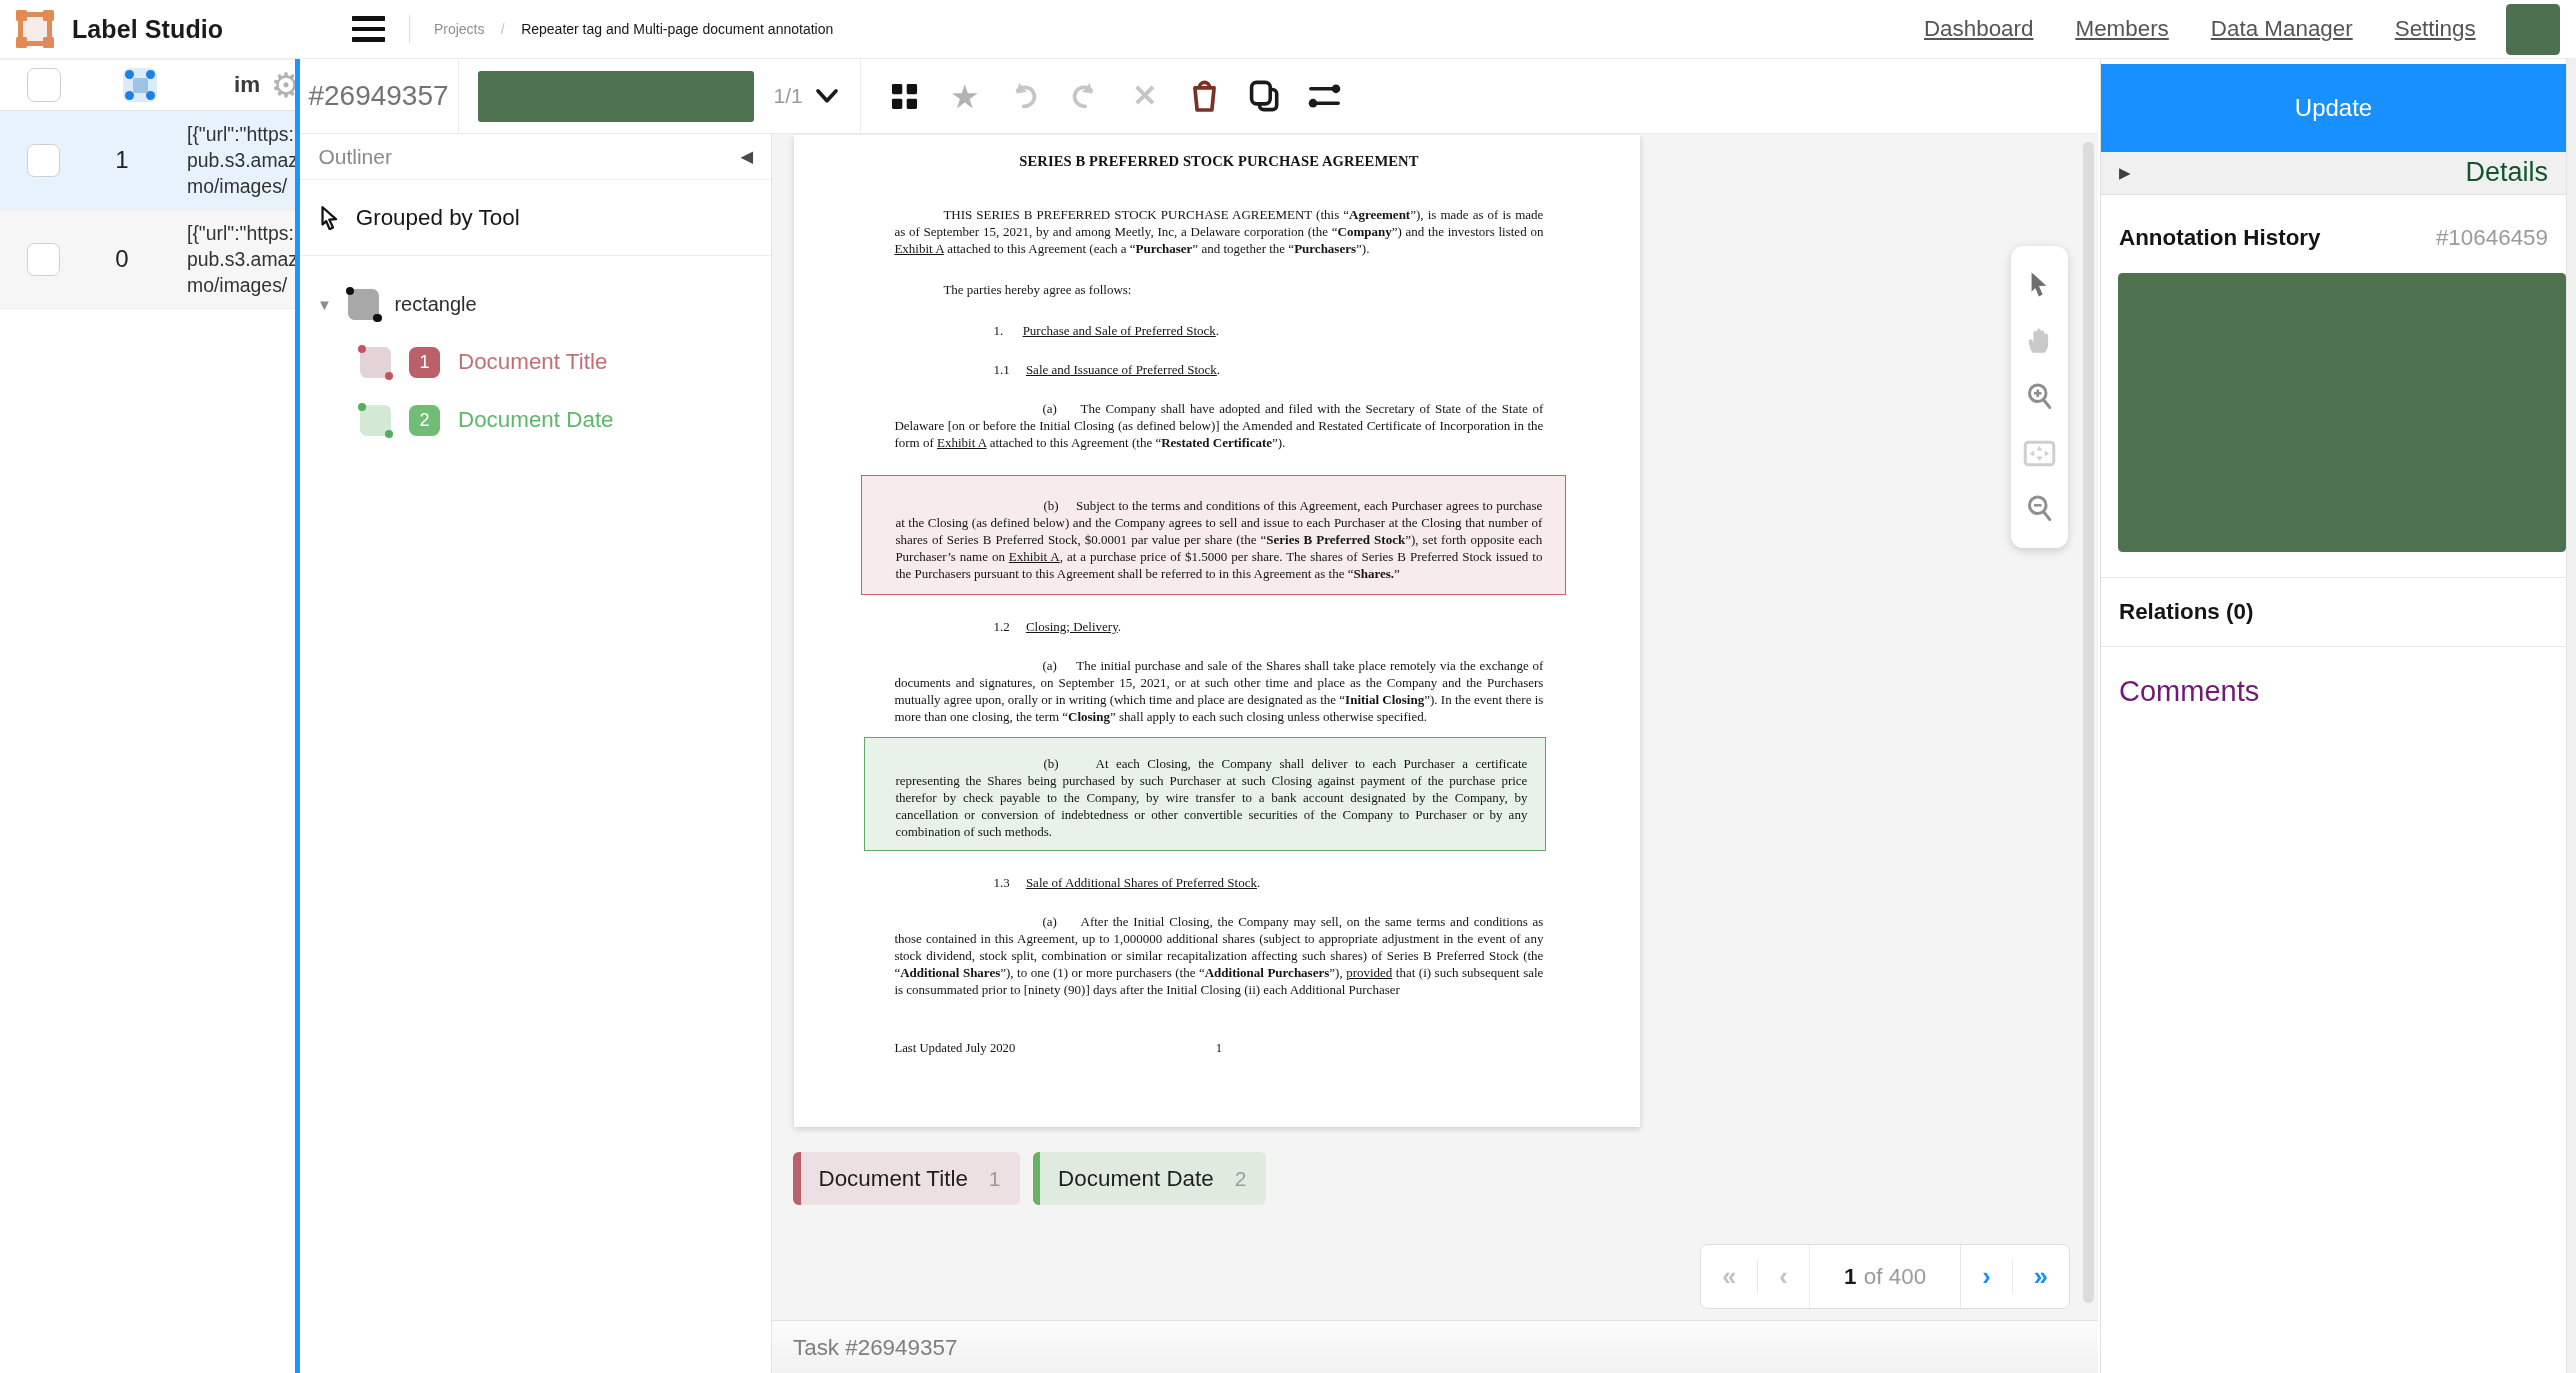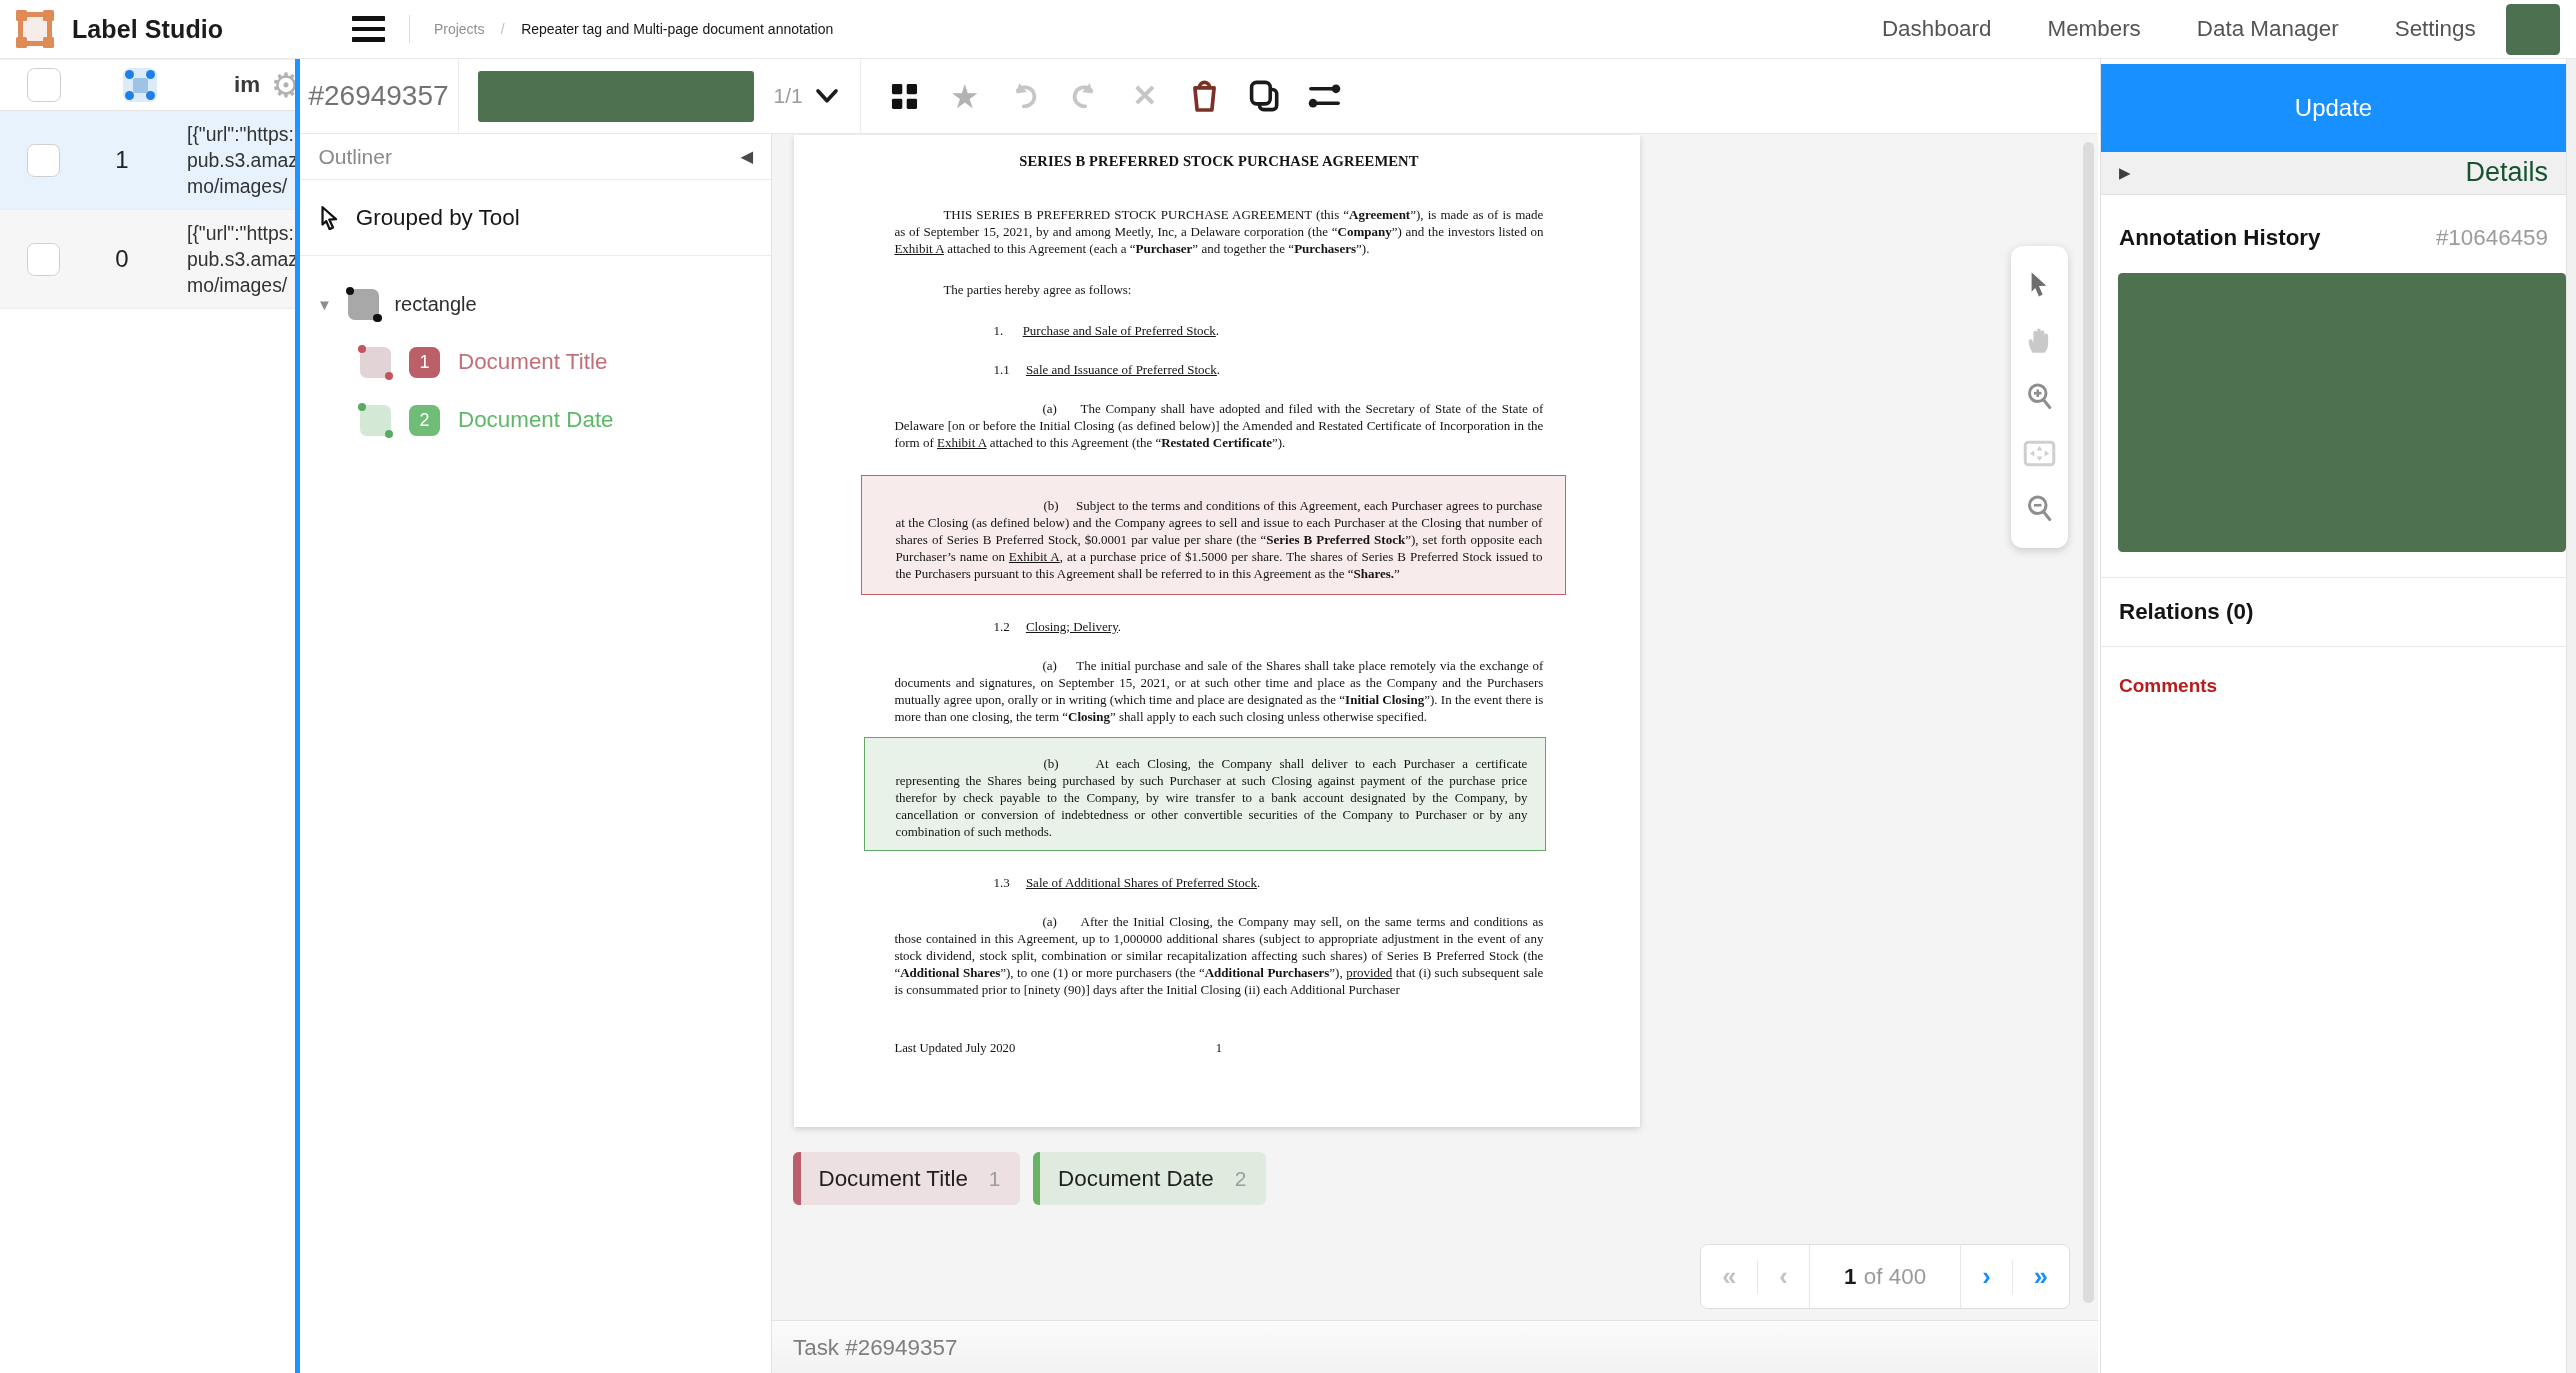--- a/index.html
+++ b/index.html
@@ -28,21 +28,21 @@
   .logo-box i:nth-child(3) { left: -6.7px; bottom: -6.7px; }
   .logo-box i:nth-child(4) { right: -6.7px; bottom: -6.7px; }
   .app-title { font-size: 25px; font-weight: bold; margin-left: 20px; letter-spacing: 0.1px; }
   .hamburger { margin-left: 129px; width: 33px; cursor: pointer; }
   .hamburger b { display: block; height: 4.5px; background: #111; border-radius: 0.7px; margin: 6px 0; }
   .head-divider { width: 0.7px; height: 28px; background: #ddd; margin: 0 0 0 24px; }
   .breadcrumb { display: flex; align-items: center; font-size: 14px; margin-left: 24px; }
   .breadcrumb .bc-root { color: #8f8f8f; }
   .breadcrumb .bc-sep { color: #c0c0c0; margin: 0 16.4px; }
   .breadcrumb .bc-cur { color: #171717; }
-  .top-nav { display: flex; align-items: center; gap: 56px; margin-left: auto; font-size: 22.4px; color: #545454; }
+  .top-nav { display: flex; align-items: center; gap: 42px; margin-left: auto; font-size: 22.4px; color: #545454; text-decoration: underline; }
   .top-nav .nav-item { cursor: pointer; }
   .avatar { width: 54px; height: 51px; border-radius: 4.5px; background: #4d7050; margin: 0 16.4px 0 30px; flex: none; }
 
   
   .task-sidebar { position: absolute; left: 0; top: 59px; width: 295px; bottom: 0; background: #fff; }
   .ts-header {
     height: 52px; border-top: 0.7px solid #f0f0f0; border-bottom: 0.7px solid #e3e3e3;
     display: flex; align-items: center; position: relative;
   }
   .checkbox { width: 34px; height: 34px; border: 1.5px solid #cfcfcf; border-radius: 7.5px; background: #fff; flex: none; }
@@ -182,21 +182,21 @@
     display: flex; align-items: center; padding: 0 18px; cursor: pointer;
   }
   .details-caret { font-size: 15px; color: #3f3f3f; }
   .details-label { margin-left: auto; font-size: 27px; color: #14532d; }
   .history-head { display: flex; align-items: baseline; padding: 30px 18px 0; }
   .history-title { font-size: 22.4px; font-weight: bold; color: #141414; }
   .history-id { margin-left: auto; font-size: 22.4px; color: #9b9b9b; }
   .history-redaction { margin: 22.4px 0 0 17px; width: 448px; height: 279px; border-radius: 4.5px; background: #4e7150; }
   .rp-divider { border-top: 0.7px solid #e8e8e8; margin-top: 25.4px; }
   .relations-row { padding: 21px 18px; font-size: 22.4px; font-weight: bold; color: #141414; border-bottom: 0.7px solid #e8e8e8; }
-  .comments-title { padding: 28px 18px 0; font-size: 19px; font-weight: bold; color: #b91c1c; }
+  .comments-title { padding: 28px 18px 0; font-size: 29px; font-weight: normal; color: #701a75; }
   .comment-box {
     margin: 19.4px 16.4px 0 25px; height: 72px; border: 1.5px solid #d9d9d9; border-radius: 9px;
     display: flex; align-items: center; padding: 0 18px 0 21px; background: #fff;
   }
   .comment-input { flex: 1; border: none; outline: none; font-size: 22.4px; color: #333; font-family: "Liberation Sans", sans-serif; background: transparent; }
   .comment-input::placeholder { color: #9f9f9f; }
   .send-btn { flex: none; cursor: pointer; display: flex; }
 
   .os-scrollbar { position: absolute; right: 0; top: 59px; width: 10.5px; bottom: 0; background: #f1f1f1; border-left: 0.7px solid #e4e4e4; z-index: 40; }
 </style>

